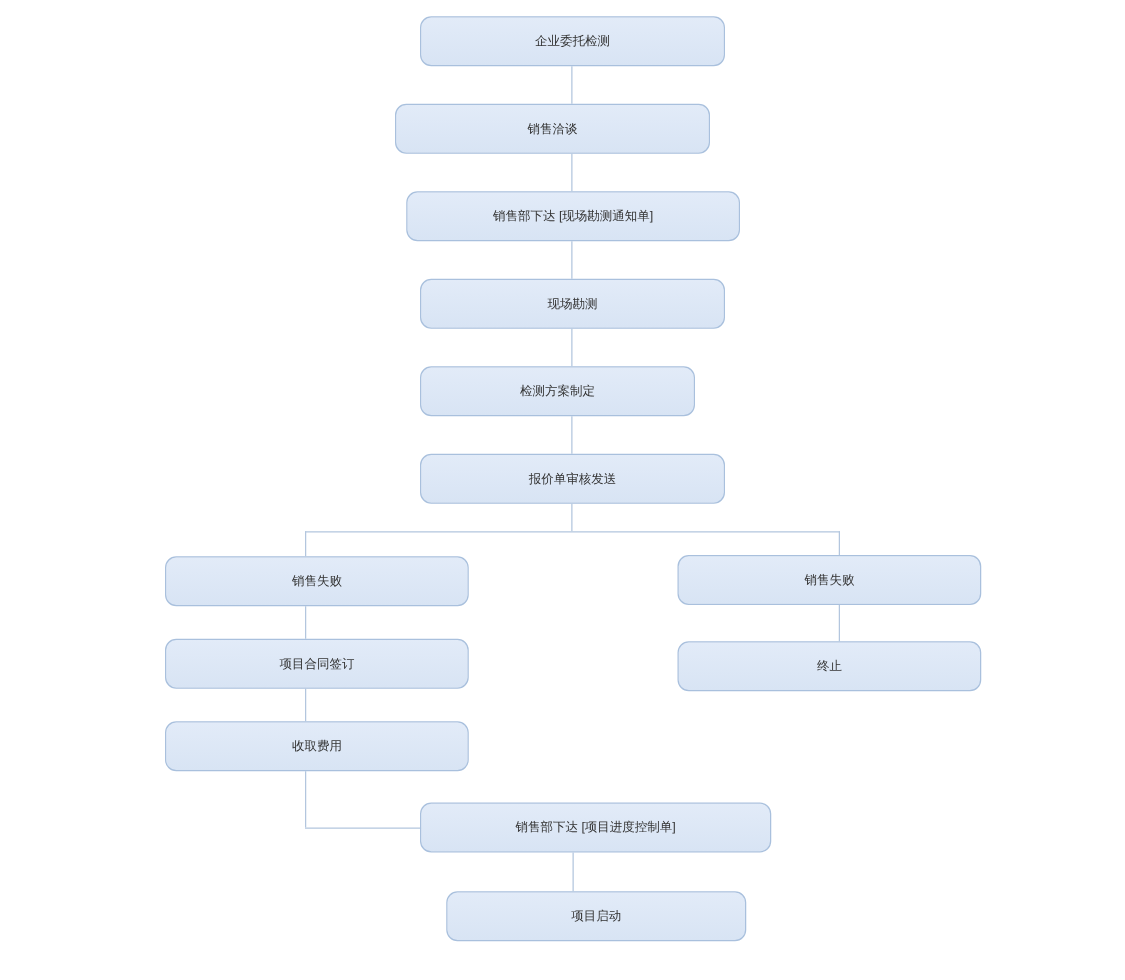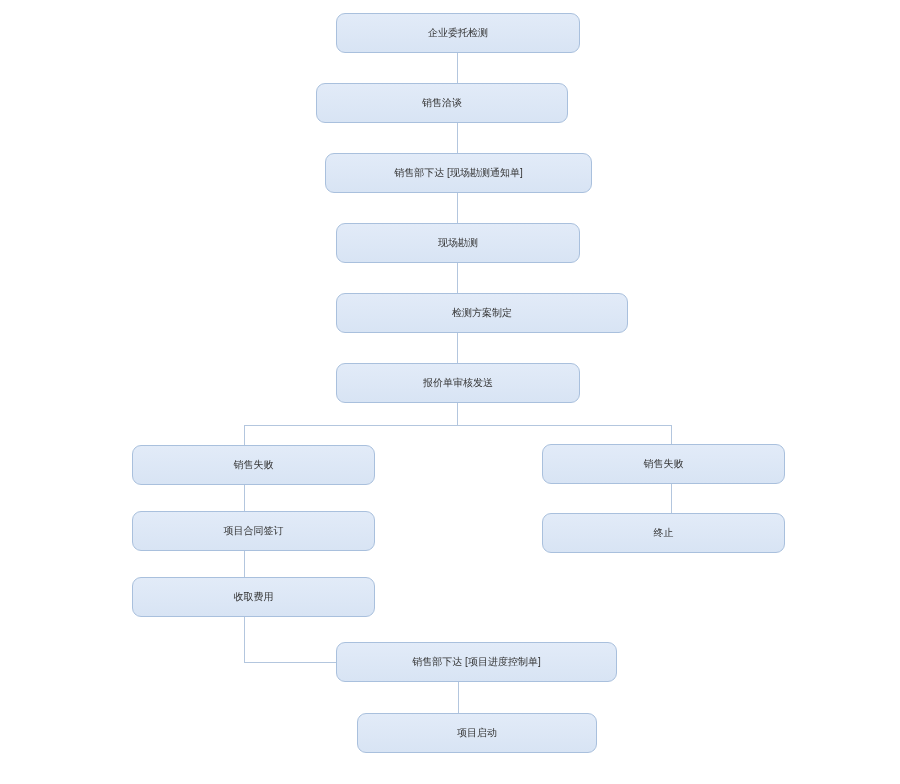--- a/index.html
+++ b/index.html
@@ -31,21 +31,21 @@
   }
   .conn {
     position: absolute;
     background: var(--connector, #b3c6de);
   }
   
   #n1  { left: 336px; top: 13px;  width: 244px; }
   #n2  { left: 316px; top: 83px;  width: 252px; }
   #n3  { left: 325px; top: 153px; width: 267px; }
   #n4  { left: 336px; top: 223px; width: 244px; }
-  #n5  { left: 336px; top: 293px; width: 292px; }
+  #n5  { left: 336px; top: 293px; width: 220px; }
   #n6  { left: 336px; top: 363px; width: 244px; }
   #n7  { left: 132px; top: 445px; width: 243px; }
   #n8  { left: 542px; top: 444px; width: 243px; }
   #n9  { left: 132px; top: 511px; width: 243px; }
   #n10 { left: 542px; top: 513px; width: 243px; }
   #n11 { left: 132px; top: 577px; width: 243px; }
   #n12 { left: 336px; top: 642px; width: 281px; }
   #n13 { left: 357px; top: 713px; width: 240px; }
   
   #c-v1  { left: 457px; top: 53px;  width: 1px;   height: 30px; }

